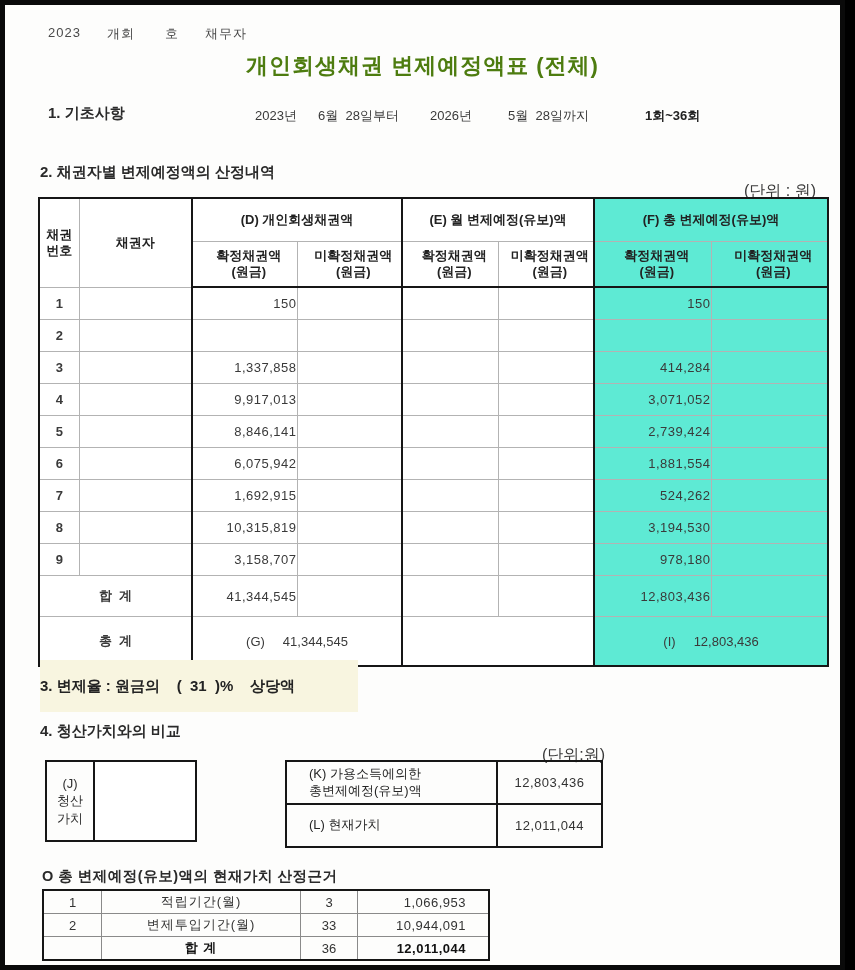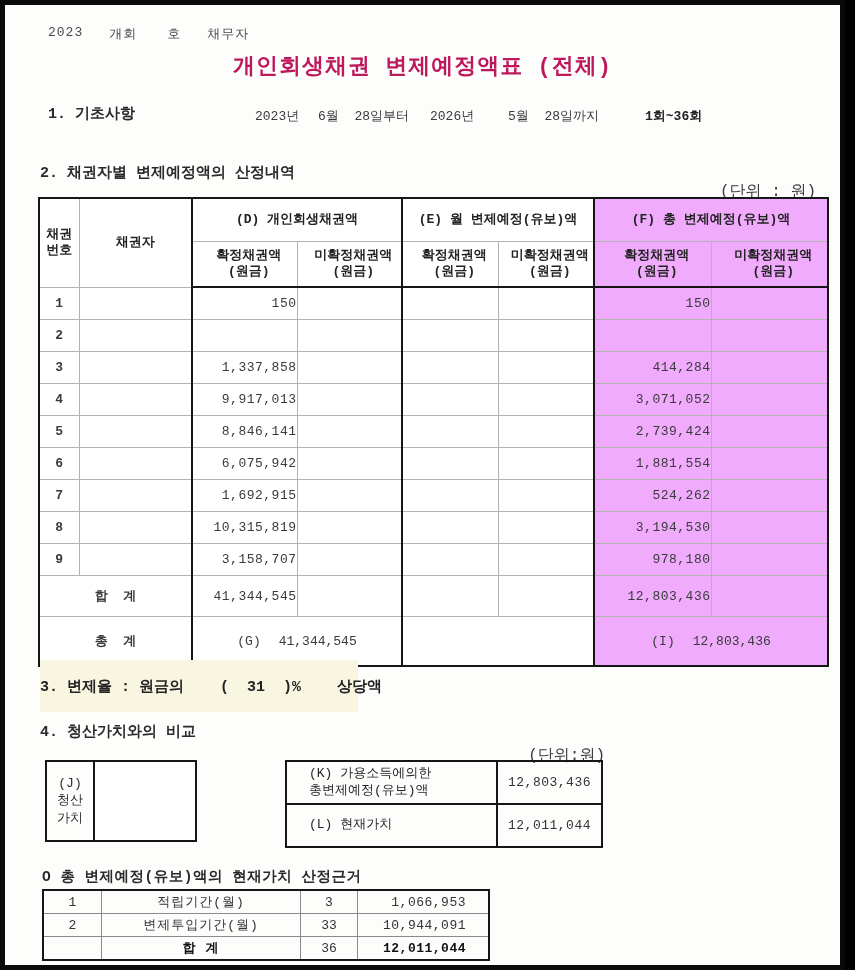--- a/index.html
+++ b/index.html
@@ -1,45 +1,45 @@
 <!DOCTYPE html>
 <html><head>
 <meta charset="utf-8">
 <style>
   html,body{margin:0;padding:0;background:#000;}
   .page{
     position:relative; width:845px; height:970px; background:#fdfdfc;
     border:5px solid #0a0a0a; box-sizing:border-box; overflow:hidden;
-    font-family:Liberation Mono, monospace; color:#2a2a2a;
+    font-family:Liberation Sans, sans-serif; color:#2a2a2a;
   }
   .abs{position:absolute;}
   
   .case-line{left:43px; top:20px; font-size:13px; color:#4a4a4a; letter-spacing:1px; display:flex;}
   .case-line span{white-space:pre;}
   .cl-year{margin-right:26px;} .cl-court{margin-right:30px;text-align:right;} .cl-suffix{margin-right:26px;}
   
-  .title{left:0; top:46px; width:100%; text-align:center; font-size:22px; font-weight:bold; letter-spacing:1px; color:#be185d;}
+  .title{left:0; top:46px; width:100%; text-align:center; font-size:22px; font-weight:bold; letter-spacing:1px; color:#4d7c0f;}
   
   .s1-head{left:43px; top:99px; font-size:15px; font-weight:bold;}
   .s1-item{top:102px; font-size:13px; color:#3a3a3a; white-space:pre;}
   .s1-y1{left:250px;} .s1-from{left:313px;} .s1-y2{left:425px;} .s1-until{left:503px;}
   .s1-rounds{left:640px; font-weight:bold; color:#222;}
   
   .s2-head{left:35px; top:158px; font-size:15px; font-weight:bold;}
   .unit-note{font-size:16px; color:#3a3a3a;}
   .unit1{top:176px; right:24px;}
   table{border-collapse:collapse; table-layout:fixed;}
   .main-table{left:33px; top:192px; width:789px; border:2px solid #161616; background:#fff;}
   .main-table th,.main-table td{border:1px solid #b3b3b3; overflow:hidden; font-size:13px; padding:0;}
   .main-table th{font-weight:bold; color:#222; text-align:center; white-space:pre-line; line-height:1.25;}
   .main-table .h1 th{height:42px;}
   .main-table .h2 th{height:44px; border-bottom:2px solid #161616;padding-left:8px;}
   .main-table td{height:31px; color:#3a3a3a;}
   .bL{border-left:2px solid #161616 !important;}
-  .cream{background:#f0abfc;}
+  .cream{background:#5eead4;}
   .num{text-align:right; padding-right:12px; letter-spacing:.5px;}
   .cell-no{text-align:center; font-weight:bold; color:#2a2a2a;}
   .label-cell{text-align:center; font-weight:bold; font-size:14px; white-space:pre; color:#1e1e1e;}
   .subtotal-row td{height:40px;}
   .total-row td{height:48px;margin-left:47px;}
   .merged-val{text-align:center;}
   .merged-val .tag{margin-right:18px;}
   
   .rate-box{left:35px; top:655px; width:318px; height:52px; background:#f8f5e0;
     display:flex; align-items:center; font-size:15px; font-weight:bold; color:#232323; white-space:pre;}

